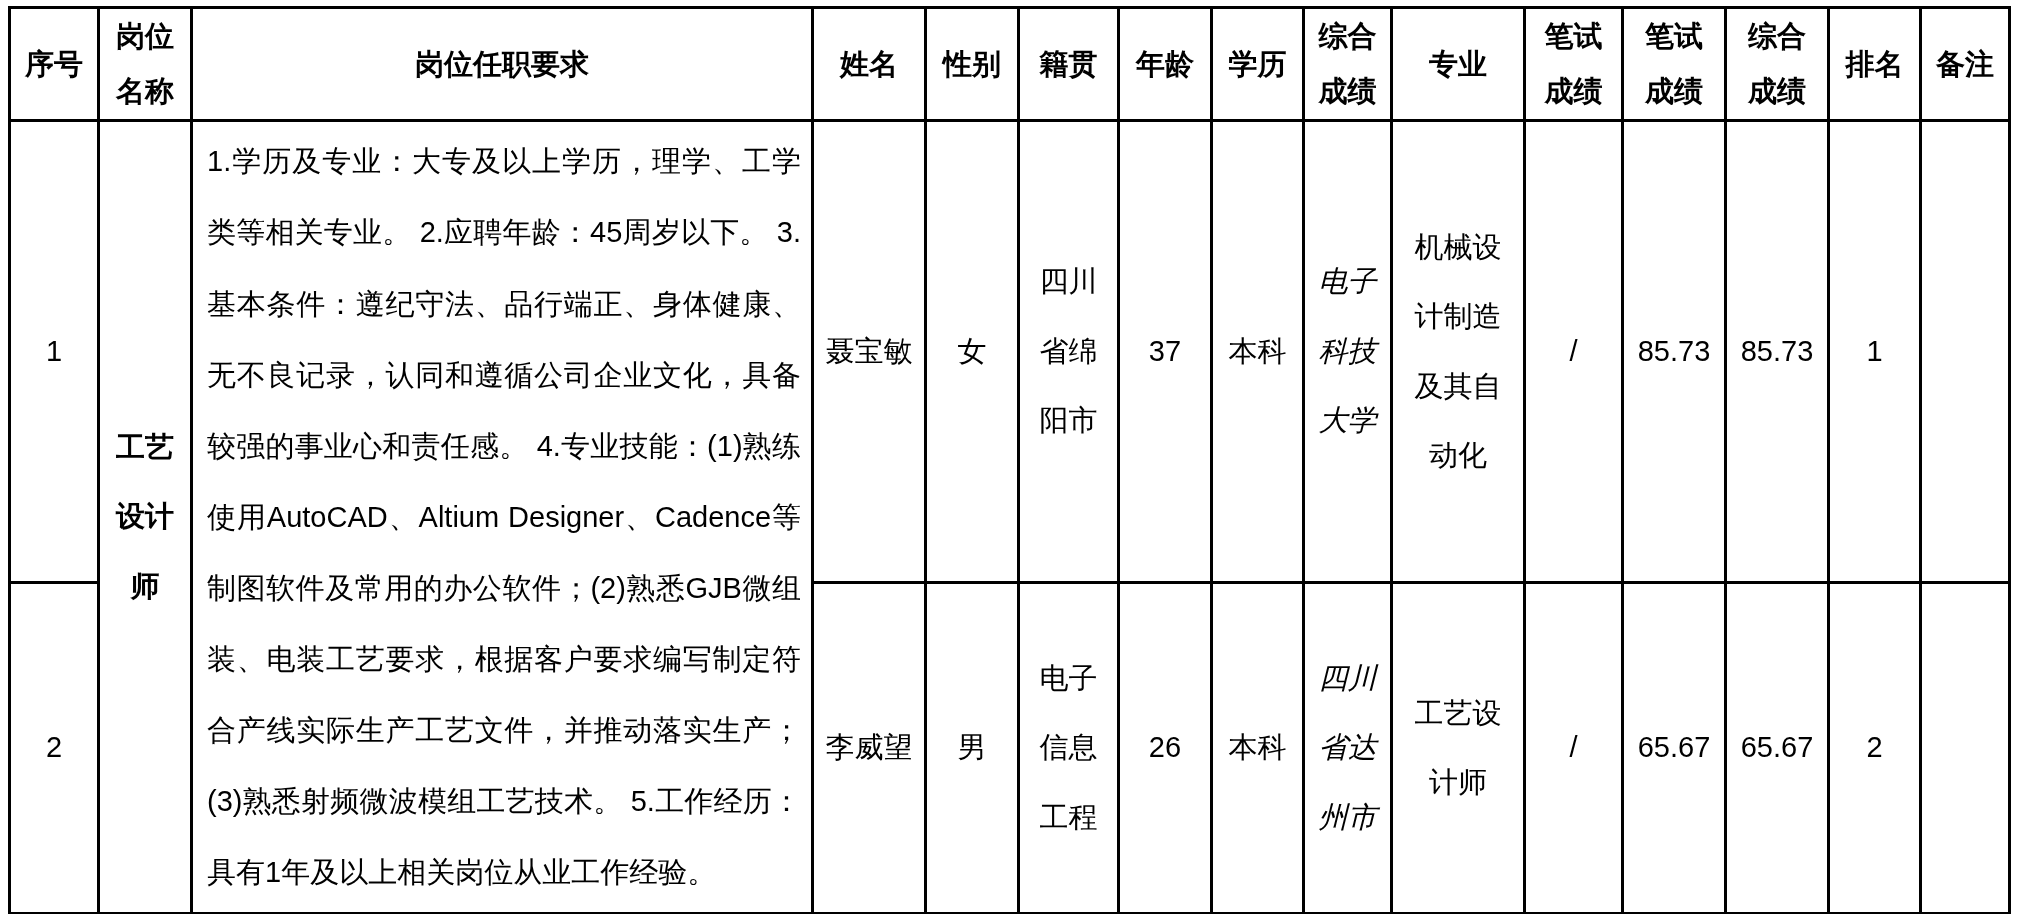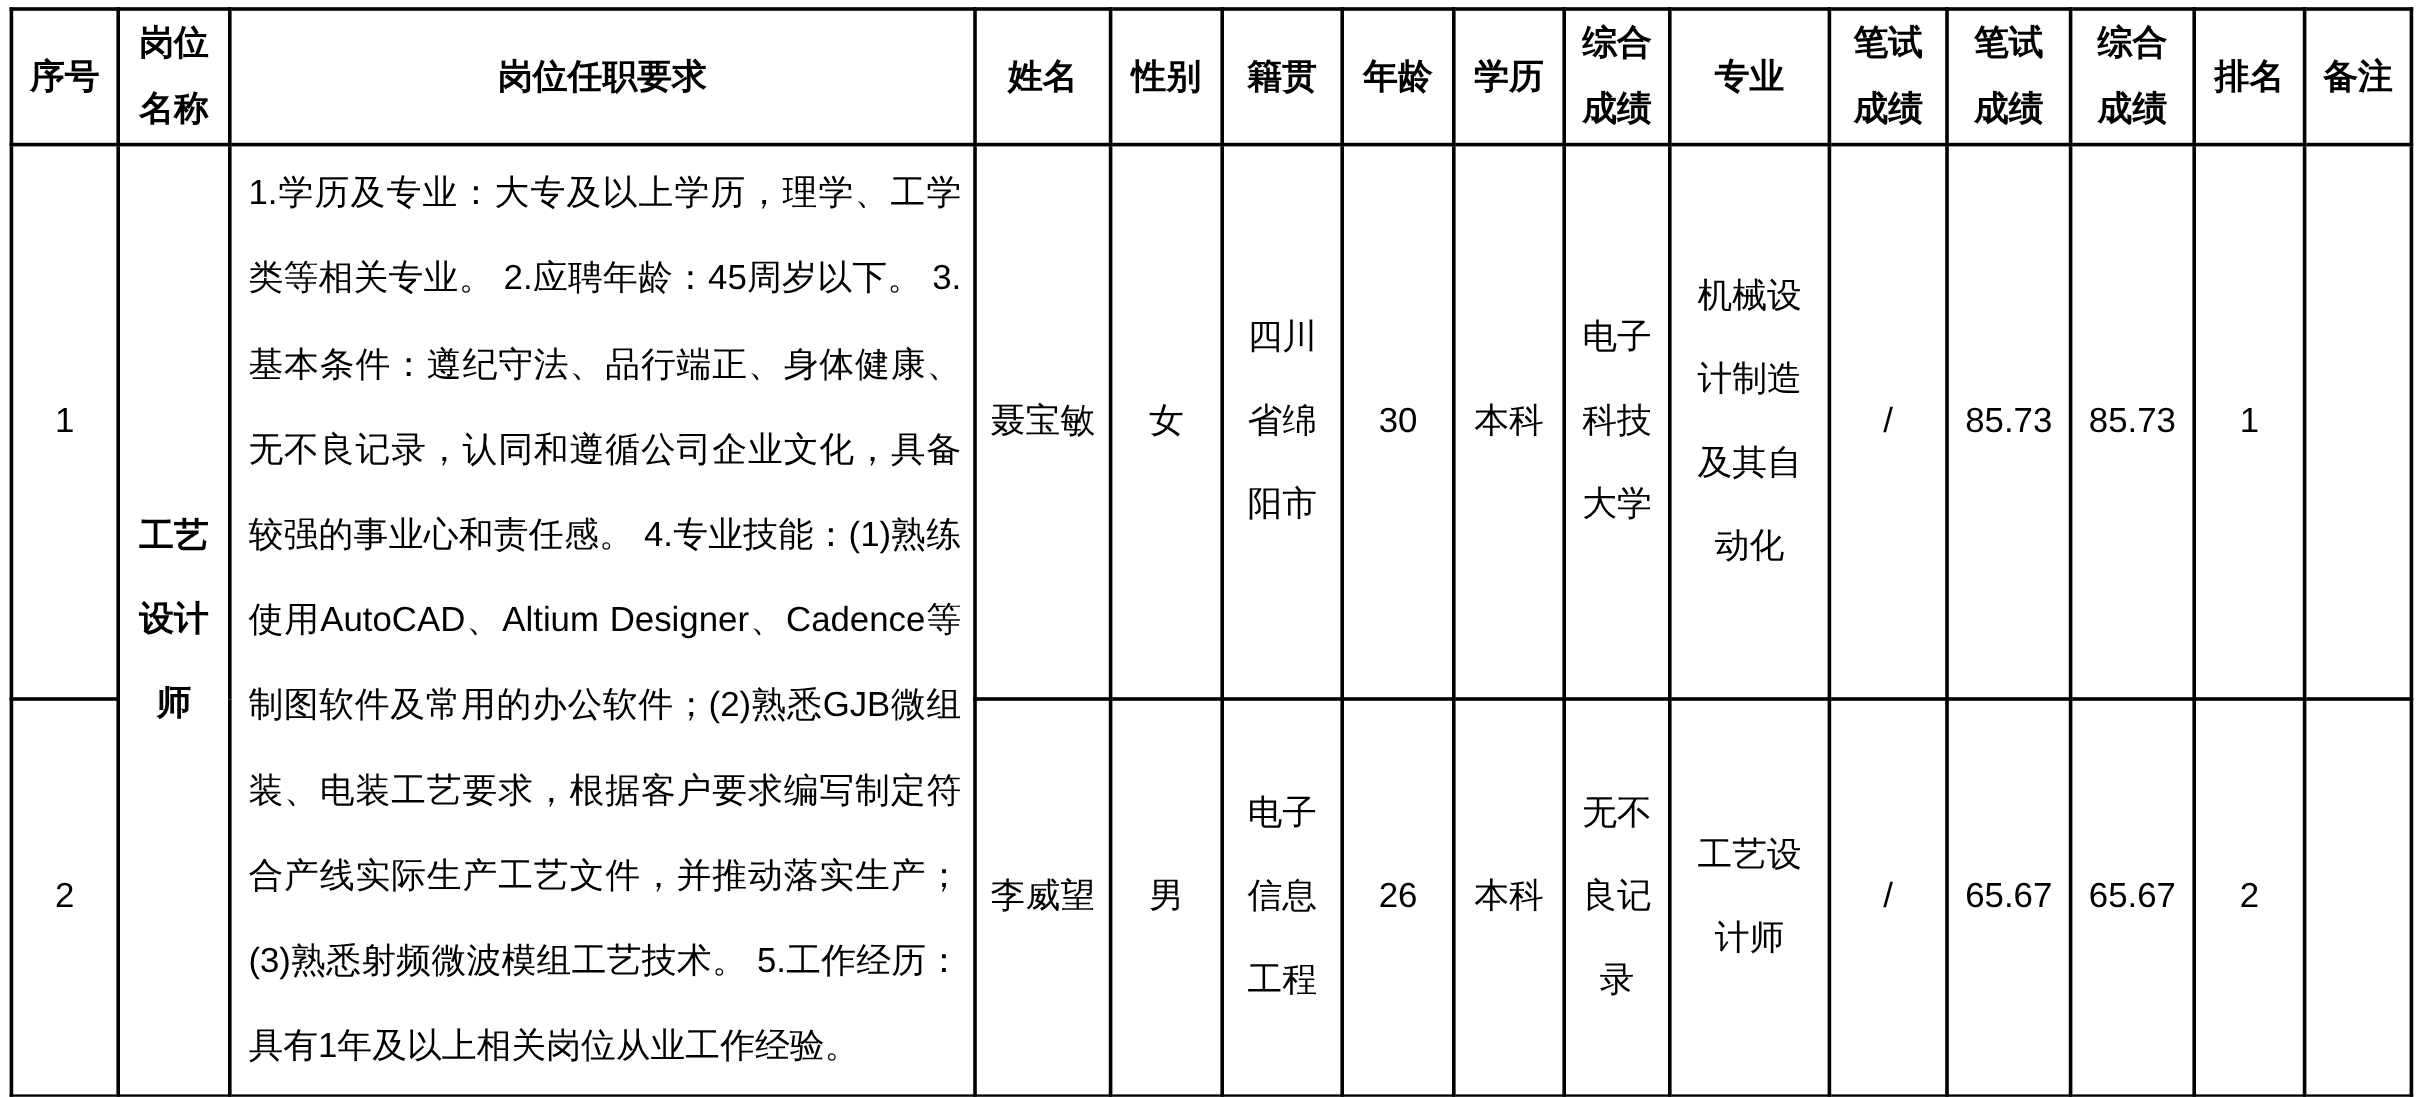--- a/index.html
+++ b/index.html
@@ -44,21 +44,21 @@
     line-height: 2.4;
     padding: 0 4px;
   }
   td.cell-requirements {
     text-align: justify;
     padding: 0 10px 0 14px;
     line-height: 2.45;
   }
   td.cell-position { padding: 0 12px; font-weight: bold; }
   td.cell-origin   { padding: 0 12px; }
-  td.cell-school   { padding: 0 10px; }
+  td.cell-school   { padding: 0 10px; font-style: italic; }
   td.cell-major    { padding: 0 12px; }
   
   col.c-seq    { width: 89px; }
   col.c-pos    { width: 93px; }
   col.c-req    { width: 621px; }
   col.c-name   { width: 113px; }
   col.c-gender { width: 93px; }
   col.c-origin { width: 100px; }
   col.c-age    { width: 93px; }
   col.c-edu    { width: 92px; }
@@ -111,38 +111,38 @@
     </tr>
   </thead>
   <tbody>
     <tr class="row-1">
       <td>1</td>
       <td class="cell-position" rowspan="2">工艺设计师</td>
       <td class="cell-requirements" rowspan="2">1.学历及专业：大专及以上学历，理学、工学类等相关专业。 2.应聘年龄：45周岁以下。 3.基本条件：遵纪守法、品行端正、身体健康、无不良记录，认同和遵循公司企业文化，具备较强的事业心和责任感。 4.专业技能：(1)熟练使用AutoCAD、Altium Designer、Cadence等制图软件及常用的办公软件；(2)熟悉GJB微组装、电装工艺要求，根据客户要求编写制定符合产线实际生产工艺文件，并推动落实生产；(3)熟悉射频微波模组工艺技术。 5.工作经历：具有1年及以上相关岗位从业工作经验。</td>
       <td>聂宝敏</td>
       <td>女</td>
       <td class="cell-origin">四川省绵阳市</td>
-      <td>30</td>
+      <td>37</td>
       <td>本科</td>
       <td class="cell-school">电子科技大学</td>
       <td class="cell-major">机械设计制造及其自动化</td>
       <td>/</td>
       <td>85.73</td>
       <td>85.73</td>
       <td>1</td>
       <td></td>
     </tr>
     <tr class="row-2">
       <td>2</td>
       <td>李威望</td>
       <td>男</td>
       <td class="cell-origin">电子信息工程</td>
       <td>26</td>
       <td>本科</td>
-      <td class="cell-school">无不良记录</td>
+      <td class="cell-school">四川省达州市</td>
       <td class="cell-major">工艺设计师</td>
       <td>/</td>
       <td>65.67</td>
       <td>65.67</td>
       <td>2</td>
       <td></td>
     </tr>
   </tbody>
 </table>
 

